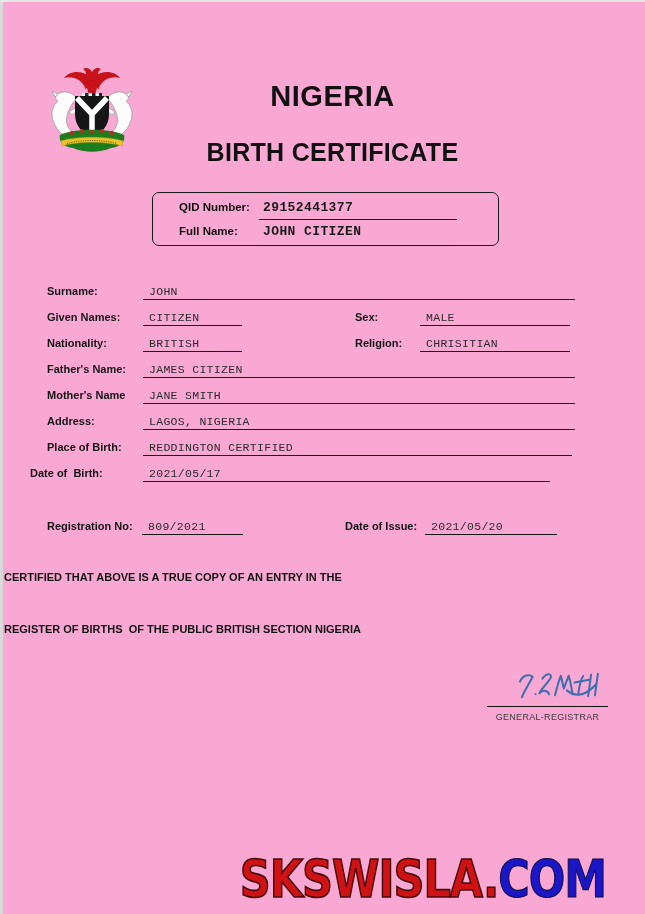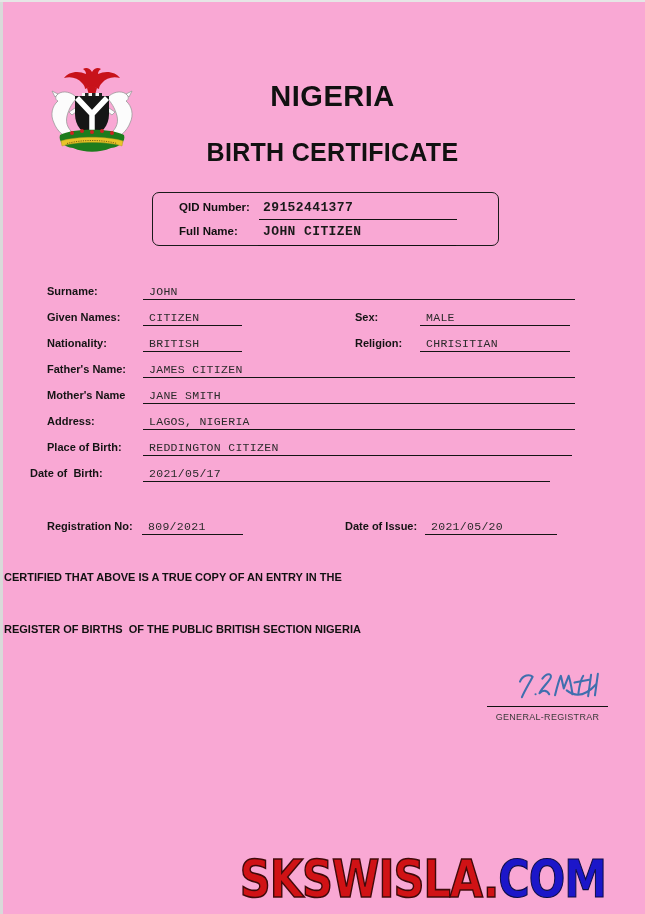--- a/index.html
+++ b/index.html
@@ -163,21 +163,21 @@
   </div>
   <div class="frow r-address">
     <span class="flabel">Address:</span>
     <div class="fline">
         <span class="fvalue">LAGOS, NIGERIA</span>
       </div>
   </div>
   <div class="frow r-place">
     <span class="flabel">Place of Birth:</span>
     <div class="fline">
-        <span class="fvalue">REDDINGTON CITIZEN</span>
+        <span class="fvalue">REDDINGTON CERTIFIED</span>
       </div>
   </div>
   <div class="frow r-dob">
     <span class="flabel">Date of  Birth:</span>
     <div class="fline">
         <span class="fvalue">2021/05/17</span>
       </div>
   </div>
   <div class="frow r-reg">
     <span class="flabel">Registration No:</span>

